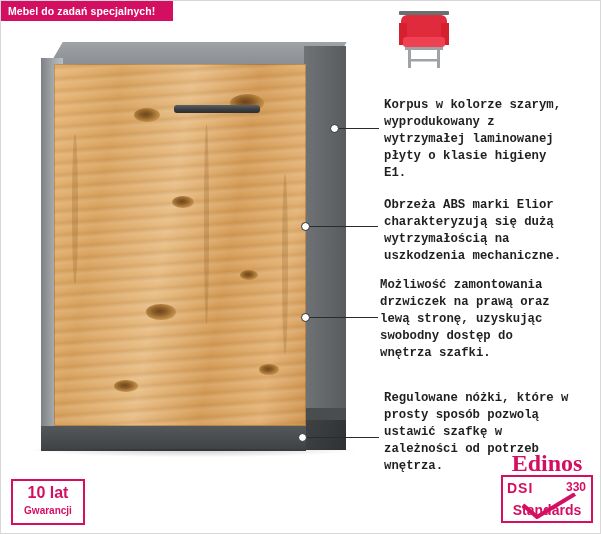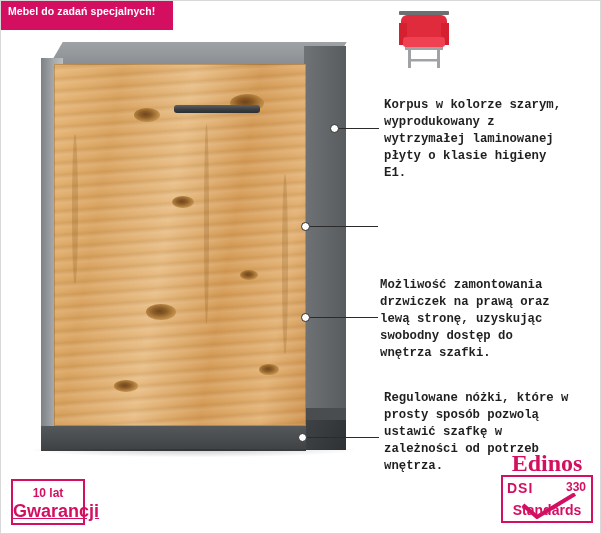--- a/index.html
+++ b/index.html
@@ -21,21 +21,21 @@
     box-sizing: border-box;
     background: #ffffff;
   }
 
   
   .banner {
     position: absolute;
     left: 0;
     top: 0;
     width: 172px;
-    height: 29px;
+    height: 20px;
     background: #d40f62;
     color: #ffffff;
     font-family: "Liberation Sans", sans-serif;
     font-weight: bold;
     font-size: 10.5px;
     line-height: 20px;
     padding-left: 7px;
     box-sizing: border-box;
     letter-spacing: 0.1px;
     white-space: nowrap;
@@ -205,30 +205,29 @@
     width: 74px;
     height: 46px;
     border: 2px solid #d40f62;
     box-sizing: border-box;
     background: #ffffff;
     text-align: center;
     font-family: "Liberation Sans", sans-serif;
     color: #d40f62;
   }
   .guarantee .l1 {
-    font-size: 12px;
+    font-size: 16px;
     font-weight: bold;
     line-height: 20px;
     margin-top: 2px;
   }
   .guarantee .l2 {
-    font-size: 18px;
+    font-size: 10px;
     font-weight: bold;
     line-height: 16px;
-    text-decoration: underline;
   }
 
   
   .edinos {
     position: absolute;
     left: 500px;
     top: 452px;
     width: 92px;
     height: 72px;
     text-align: center;
@@ -331,20 +330,21 @@
     <div class="plinth-side"></div>
     <div class="floor-shadow"></div>
   </div>
 
   <div class="dot" style="left:329px; top:123px;"></div>
   <div class="leader" style="left:338px; top:127px; width:40px;"></div>
   <div class="callout-text" style="left:383px; top:96px;">Korpus w kolorze szarym, wyprodukowany z wytrzymałej laminowanej płyty o klasie higieny E1.</div>
 
   <div class="dot" style="left:300px; top:221px;"></div>
   <div class="leader" style="left:309px; top:225px; width:68px;"></div>
+  <div class="callout-text" style="left:383px; top:196px;">Obrzeża ABS marki Elior charakteryzują się dużą wytrzymałością na uszkodzenia mechaniczne.</div>
 
   <div class="dot" style="left:300px; top:312px;"></div>
   <div class="leader" style="left:309px; top:316px; width:68px;"></div>
   <div class="callout-text" style="left:379px; top:276px;">Możliwość zamontowania drzwiczek na prawą oraz lewą stronę, uzyskując swobodny dostęp do wnętrza szafki.</div>
 
   <div class="dot" style="left:297px; top:432px;"></div>
   <div class="leader" style="left:306px; top:436px; width:72px;"></div>
   <div class="callout-text" style="left:383px; top:389px;">Regulowane nóżki, które w prosty sposób pozwolą ustawić szafkę w zależności od potrzeb wnętrza.</div>
 
   <div class="guarantee">

